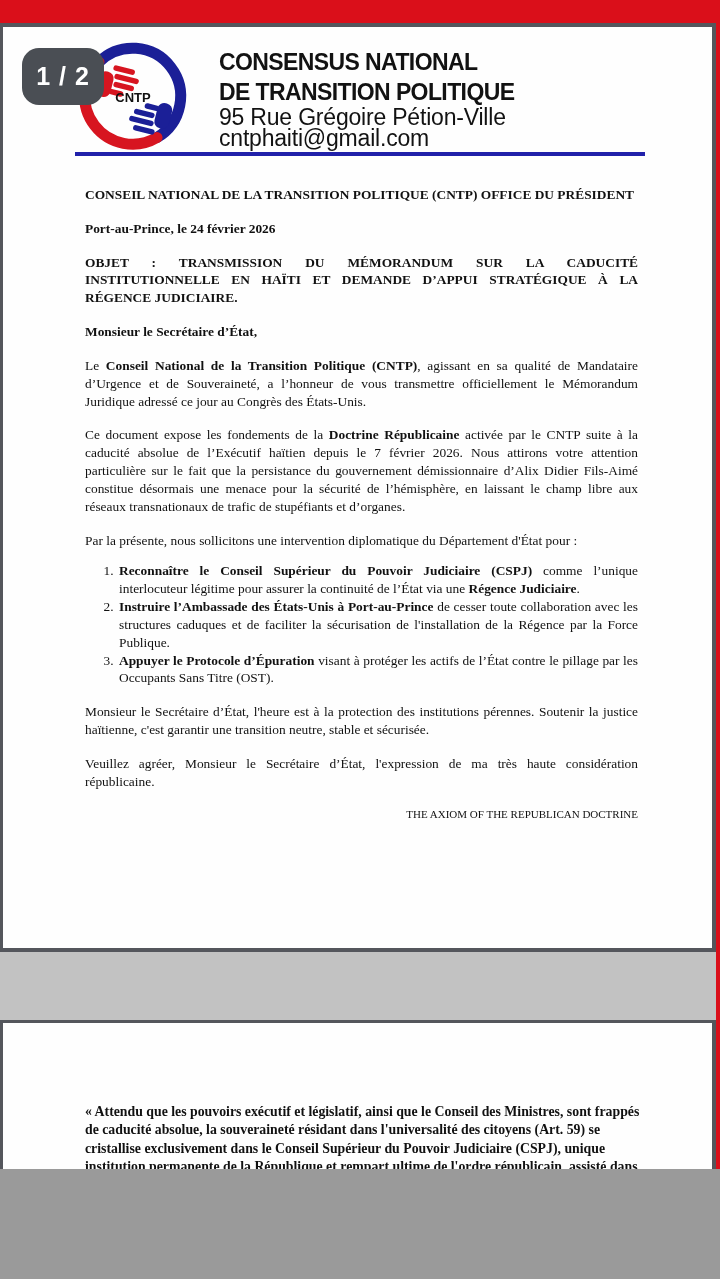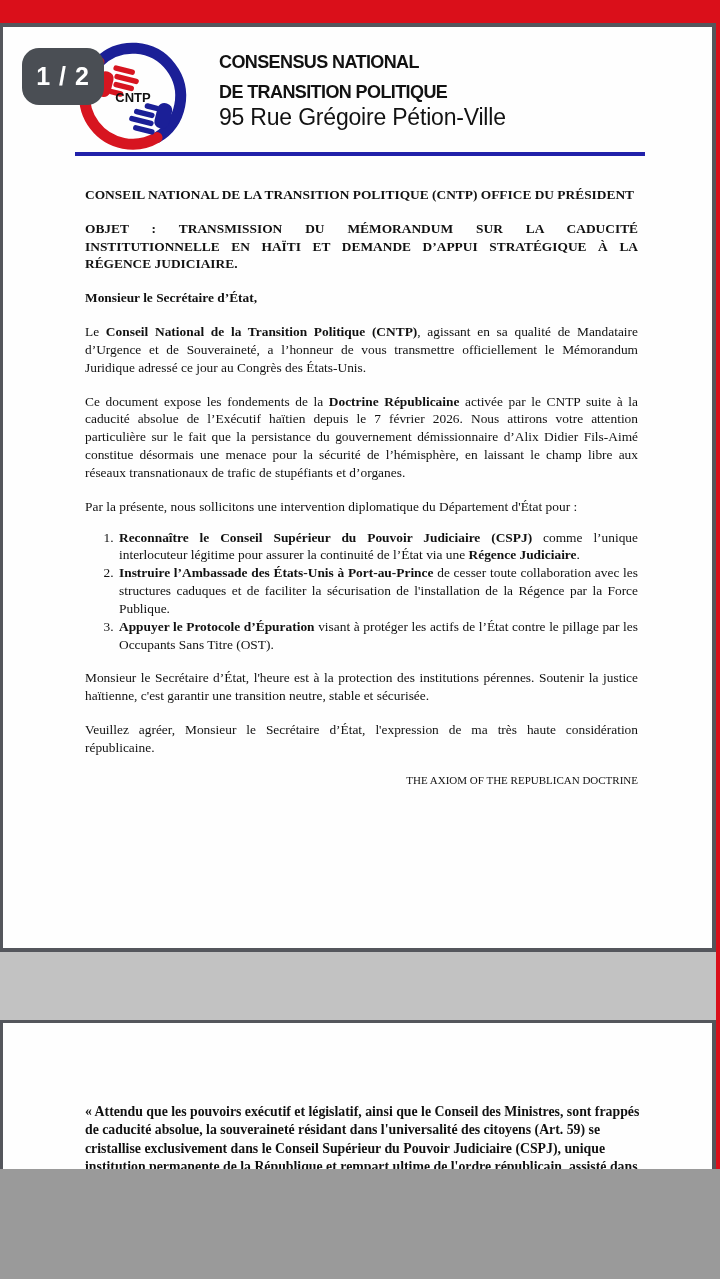--- a/index.html
+++ b/index.html
@@ -11,21 +11,21 @@
         box-sizing:border-box;}
   .page1{top:23px;height:929px;border-top-width:4px;border-right-width:4px;border-bottom-width:4px;}
   .page2{top:976px;height:303px;border-right-width:4px;border-bottom:none;margin-top:44px;}
   .page-badge{position:absolute;left:22px;top:48px;width:82px;height:57px;background:#4a4e54;
         border-radius:17px;color:#ffffff;display:flex;align-items:center;justify-content:center;
         font-family:"Liberation Sans",sans-serif;font-weight:700;font-size:25px;z-index:10;
         letter-spacing:1px;}
   
   .logo{position:absolute;left:70px;top:11px;width:120px;height:116px;}
   .lh-text{position:absolute;left:216px;top:20px;font-family:"Liberation Sans",sans-serif;color:#121212;}
-  .lh-big{font-weight:700;font-size:18px;line-height:30px;letter-spacing:-0.6px;}
+  .lh-big{font-weight:700;font-size:23px;line-height:30px;letter-spacing:-0.6px;}
   .lh-small{font-weight:400;font-size:23px;line-height:21px;letter-spacing:-0.2px;}
   .blue-rule{position:absolute;left:72px;top:125px;width:570px;height:4px;background:#2121aa;}
   
   .body1{position:absolute;left:82px;top:143px;width:553px;font-size:13.4px;line-height:1.33;
          color:#111;text-align:justify;}
   .body1 p{margin:16px 0 13px 0;}
   .body1 ol{margin:8px 0 13px 0;padding-left:32px;}
   .body1 li{margin:0;padding-left:2px;}
   .axiom{font-weight:400;font-size:11px;margin-top:17px;text-align:right;}
   
@@ -68,26 +68,28 @@
         <rect x="16" y="18" width="21" height="5.5" rx="2.7"></rect>
         <rect x="13" y="26" width="15" height="5.5" rx="2.7"></rect>
       </g>
       <text x="60" y="64" text-anchor="middle" font-family="Liberation Sans, sans-serif" font-weight="bold" font-size="13" fill="#111">CNTP</text>
     </svg>
 
     <div class="lh-text">
       <div class="lh-big">CONSENSUS NATIONAL</div>
       <div class="lh-big">DE TRANSITION POLITIQUE</div>
       <div class="lh-small">95 Rue Grégoire Pétion-Ville</div>
+      <div class="lh-small">cntphaiti@gmail.com</div>
     </div>
 
     <div class="blue-rule"></div>
 
     <div class="body1">
       <p style="font-weight:700">CONSEIL NATIONAL DE LA TRANSITION POLITIQUE (CNTP) OFFICE DU PRÉSIDENT</p>
+      <p style="font-weight:700">Port-au-Prince, le 24 février 2026</p>
       <p style="font-weight:700">OBJET : TRANSMISSION DU MÉMORANDUM SUR LA CADUCITÉ INSTITUTIONNELLE EN HAÏTI ET DEMANDE D’APPUI STRATÉGIQUE À LA RÉGENCE JUDICIAIRE.</p>
       <p style="font-weight:700">Monsieur le Secrétaire d’État,</p>
 
       <p><span>Le </span><b>Conseil National de la Transition Politique (CNTP)</b><span>, agissant en sa qualité de Mandataire d’Urgence et de Souveraineté, a l’honneur de vous transmettre officiellement le Mémorandum Juridique adressé ce jour au Congrès des États-Unis.</span></p>
 
       <p><span>Ce document expose les fondements de la </span><b>Doctrine Républicaine</b><span> activée par le CNTP suite à la caducité absolue de l’Exécutif haïtien depuis le 7 février 2026. Nous attirons votre attention particulière sur le fait que la persistance du gouvernement démissionnaire d’Alix Didier Fils-Aimé constitue désormais une menace pour la sécurité de l’hémisphère, en laissant le champ libre aux réseaux transnationaux de trafic de stupéfiants et d’organes.</span></p>
 
       <p>Par la présente, nous sollicitons une intervention diplomatique du Département d'État pour :</p>
 
       <ol>

